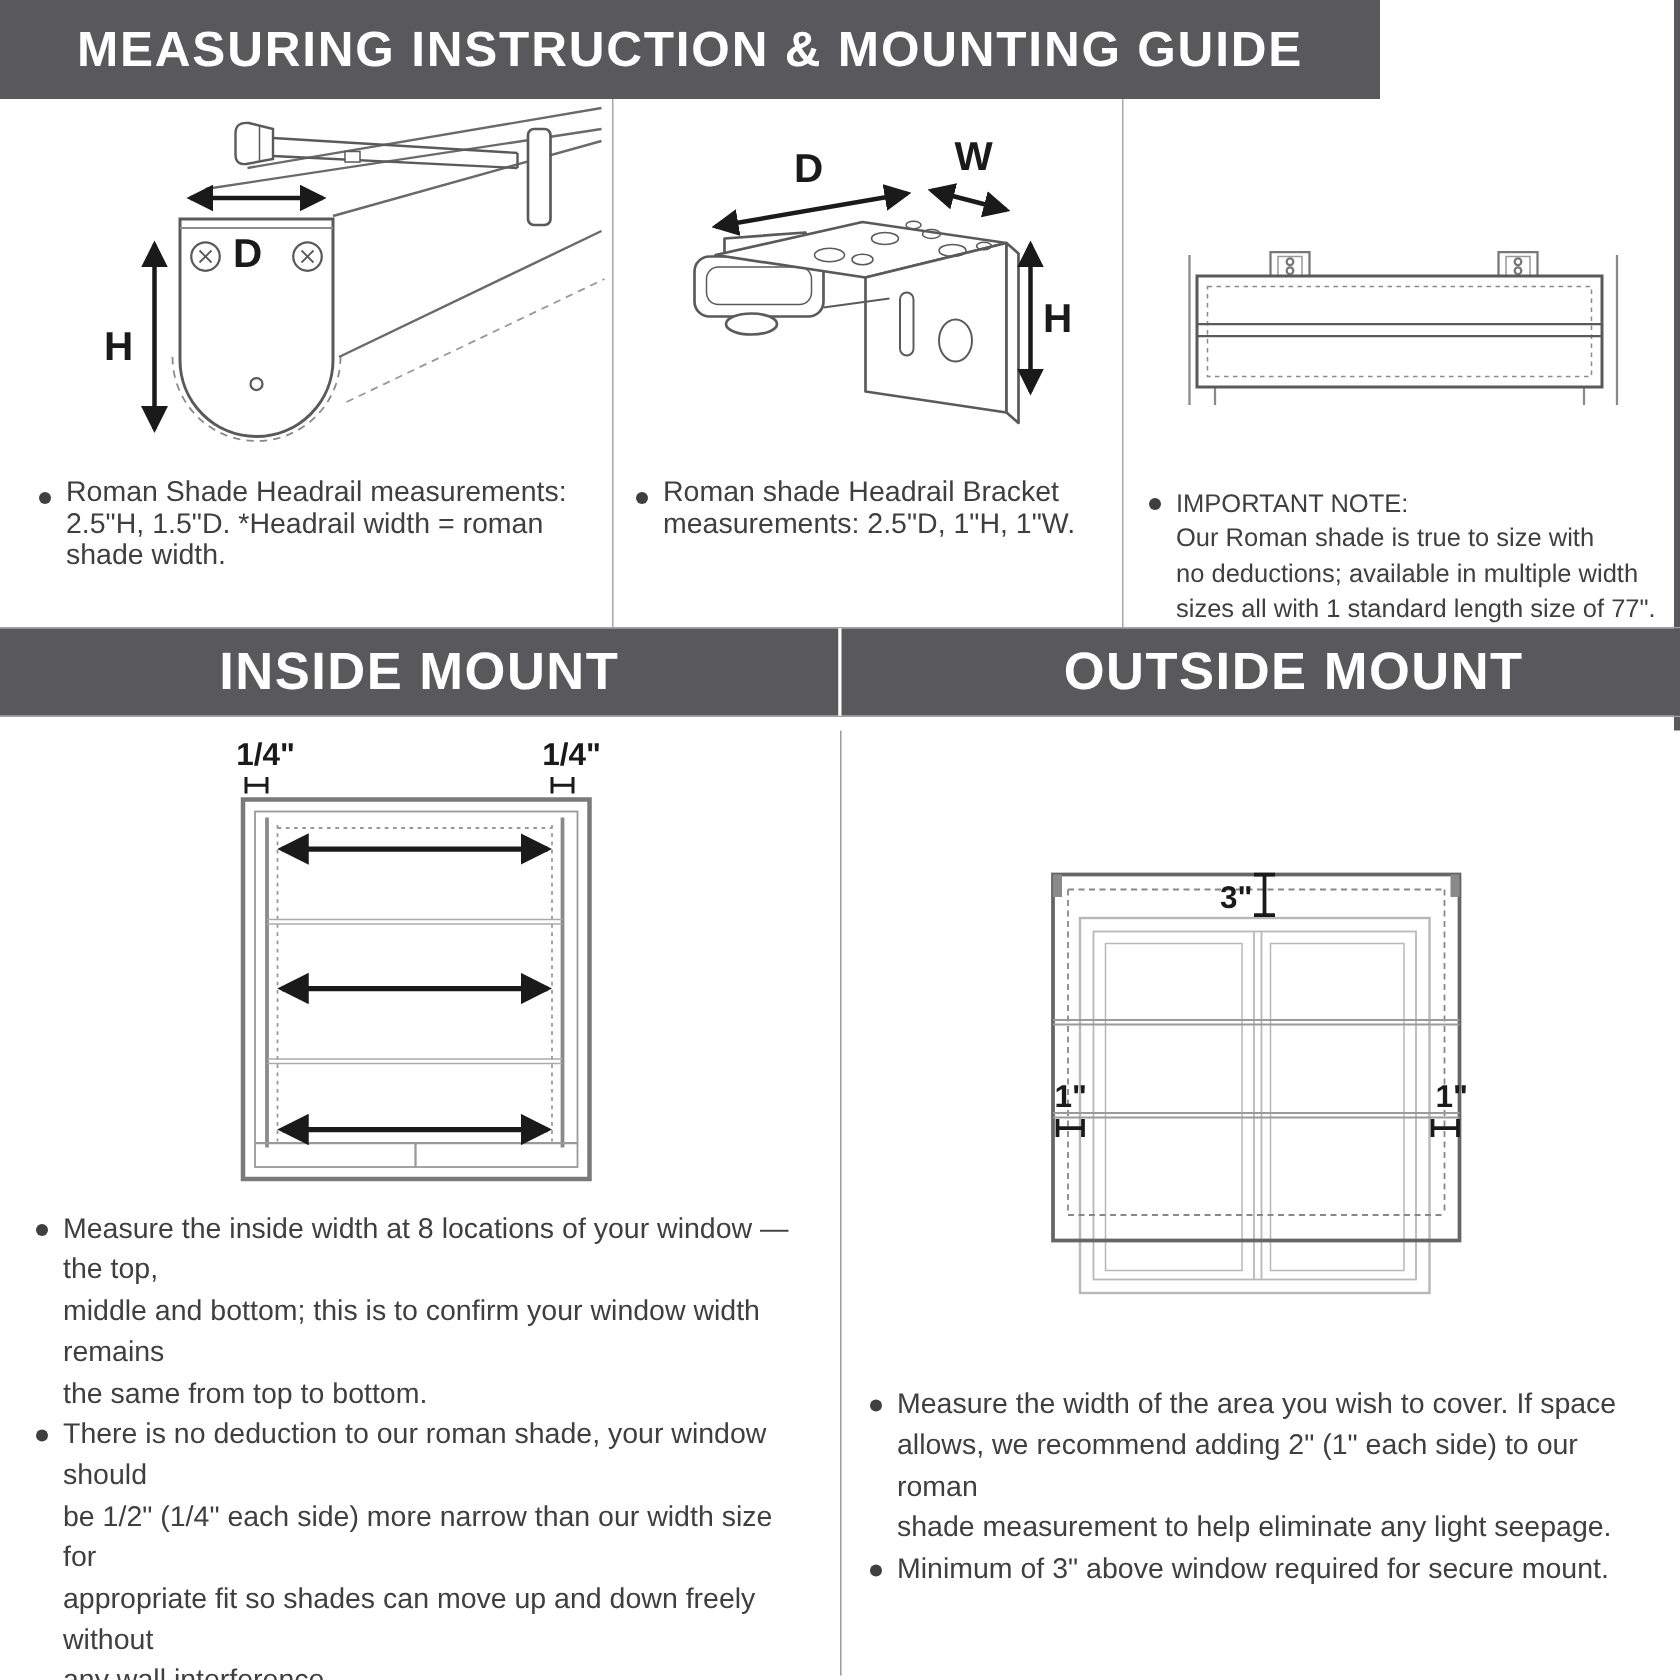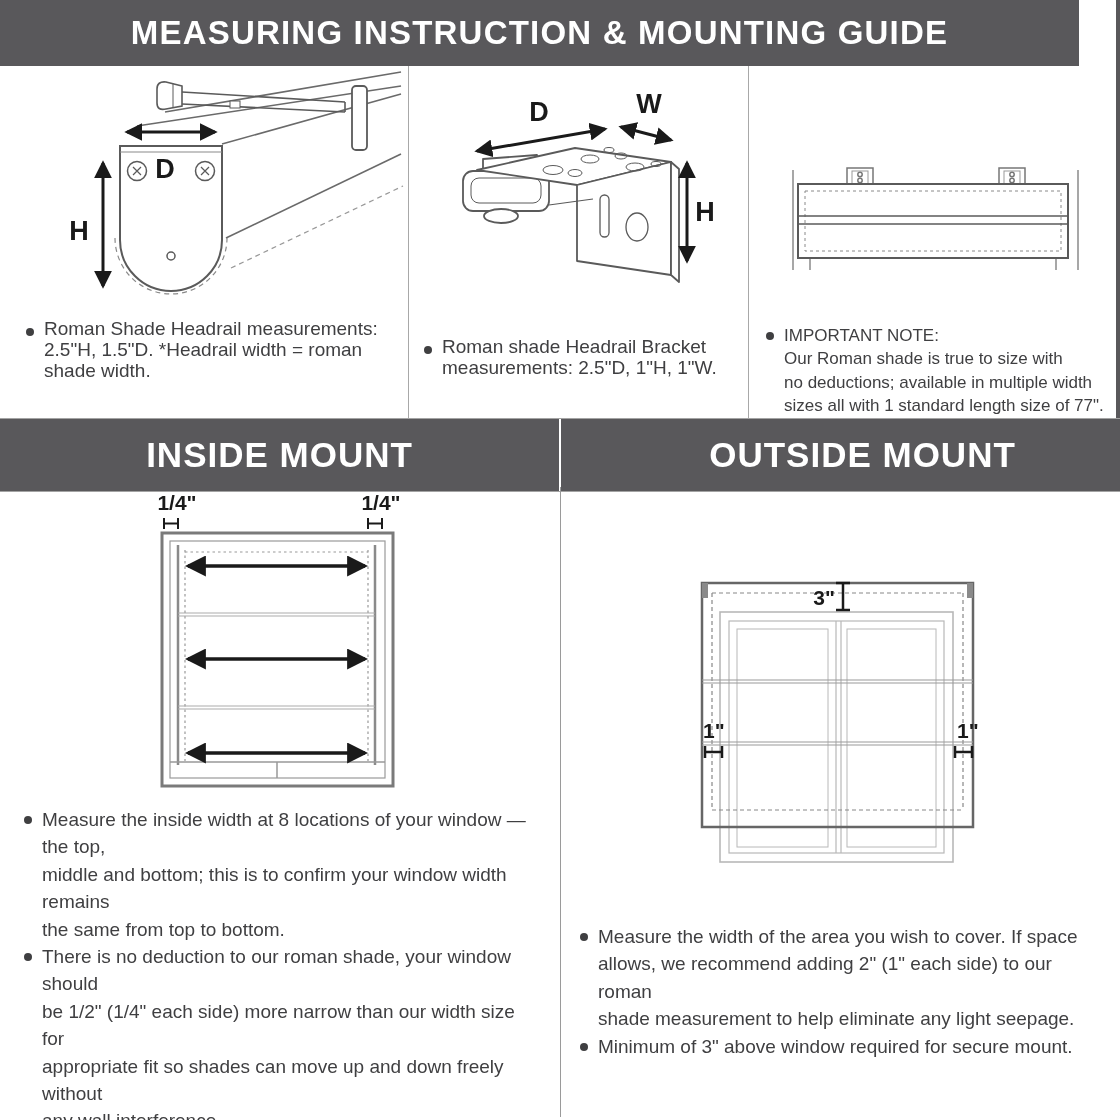--- a/index.html
+++ b/index.html
@@ -4,34 +4,34 @@
 <style>
   html,body{margin:0;padding:0;}
   body{
     width:1120px;height:1120px;position:relative;background:#ffffff;
     font-family:"Liberation Sans",sans-serif;color:#3f3f41;overflow:hidden;
   }
   .abs{position:absolute;}
 
   
   #header{
-    left:0;top:0;width:1079px;height:66px;background:#59585b;
+    left:0;top:0;width:920px;height:66px;background:#59585b;
     display:flex;align-items:center;justify-content:center;
     color:#ffffff;font-weight:bold;font-size:33px;letter-spacing:1.2px;
   }
 
   
   .vline{top:66px;height:352px;width:1px;background:#a8a8a8;}
   #vline-1{left:408px;}
   #vline-2{left:748px;}
   #edge-strip{left:1116px;top:0;width:4px;height:487px;background:#59585b;}
 
   
   #mount-bar{
-    left:0;top:418px;width:1120px;height:74px;display:flex;
+    left:0;top:418px;width:1120px;height:60px;display:flex;
     border-top:1px solid #a3a3a3;border-bottom:1px solid #a3a3a3;box-sizing:border-box;justify-content:flex-end;
   }
   .mount-half{
     background:#59585b;color:#ffffff;display:flex;align-items:center;justify-content:center;
     font-weight:bold;font-size:35px;letter-spacing:1px;
   }
   #mount-left{width:559px;}
   #mount-divider{width:2px;background:#ffffff;}
   #mount-right{flex:1;padding-left:44px;}
 
@@ -144,21 +144,21 @@
   <g stroke="#1a1a1a" stroke-width="3">
     <line x1="52" y1="76" x2="180" y2="54" marker-start="url(#ah)" marker-end="url(#ah)"></line>
     <line x1="196" y1="52" x2="246" y2="65" marker-start="url(#ah)" marker-end="url(#ah)"></line>
     <line x1="262" y1="88" x2="262" y2="186" marker-start="url(#ah)" marker-end="url(#ah)"></line>
   </g>
   <text class="dim-label" x="114" y="46" text-anchor="middle">D</text>
   <text class="dim-label" x="224" y="38" text-anchor="middle">W</text>
   <text class="dim-label" x="280" y="146" text-anchor="middle">H</text>
 </svg>
 
-<div class="abs note" style="left:424px;top:336px;width:316px;">
+<div class="abs note" style="left:424px;top:318px;width:316px;">
   <span class="dot"></span>
   <span class="txt">Roman shade Headrail Bracket
 measurements: 2.5"D, 1"H, 1"W.</span>
 </div>
 
 <svg class="abs" style="left:765px;top:138px;" width="345" height="145" viewBox="0 0 345 145">
   <g stroke="#8a8a8a" stroke-width="1.5">
     <line x1="28" y1="32" x2="28" y2="132"></line>
     <line x1="313" y1="32" x2="313" y2="132"></line>
     <line x1="45" y1="120" x2="45" y2="132"></line>

